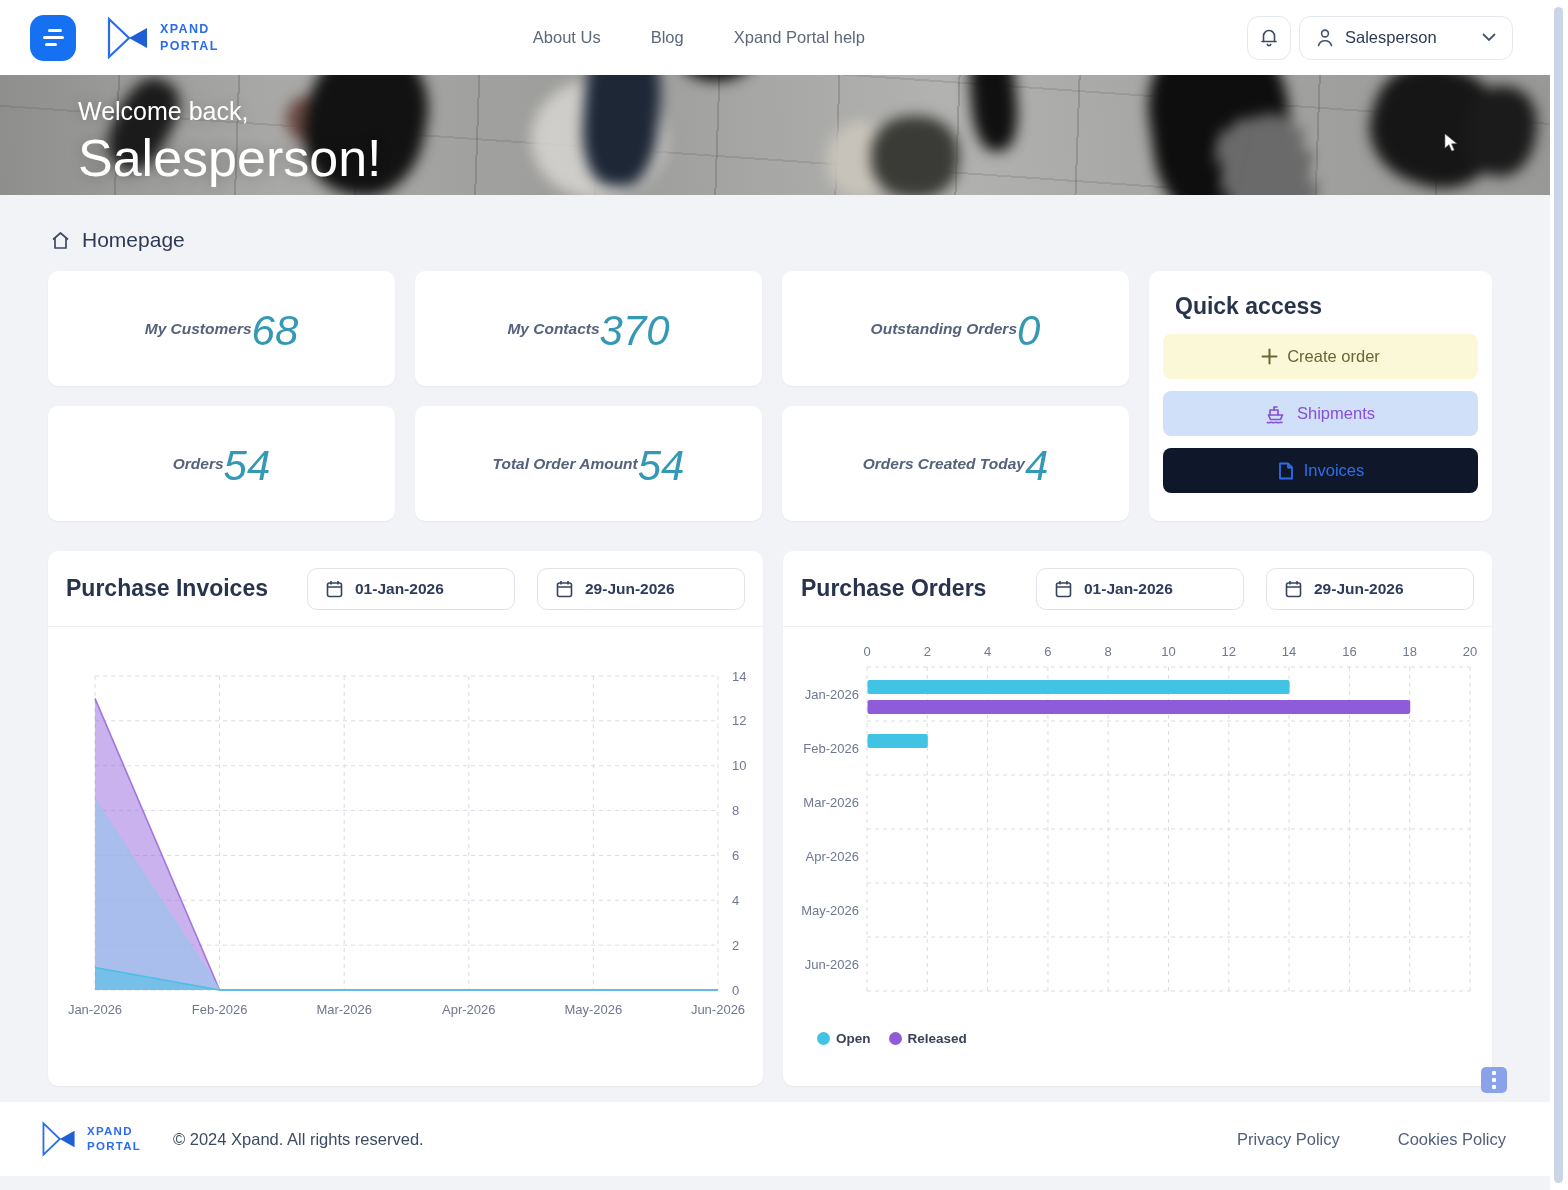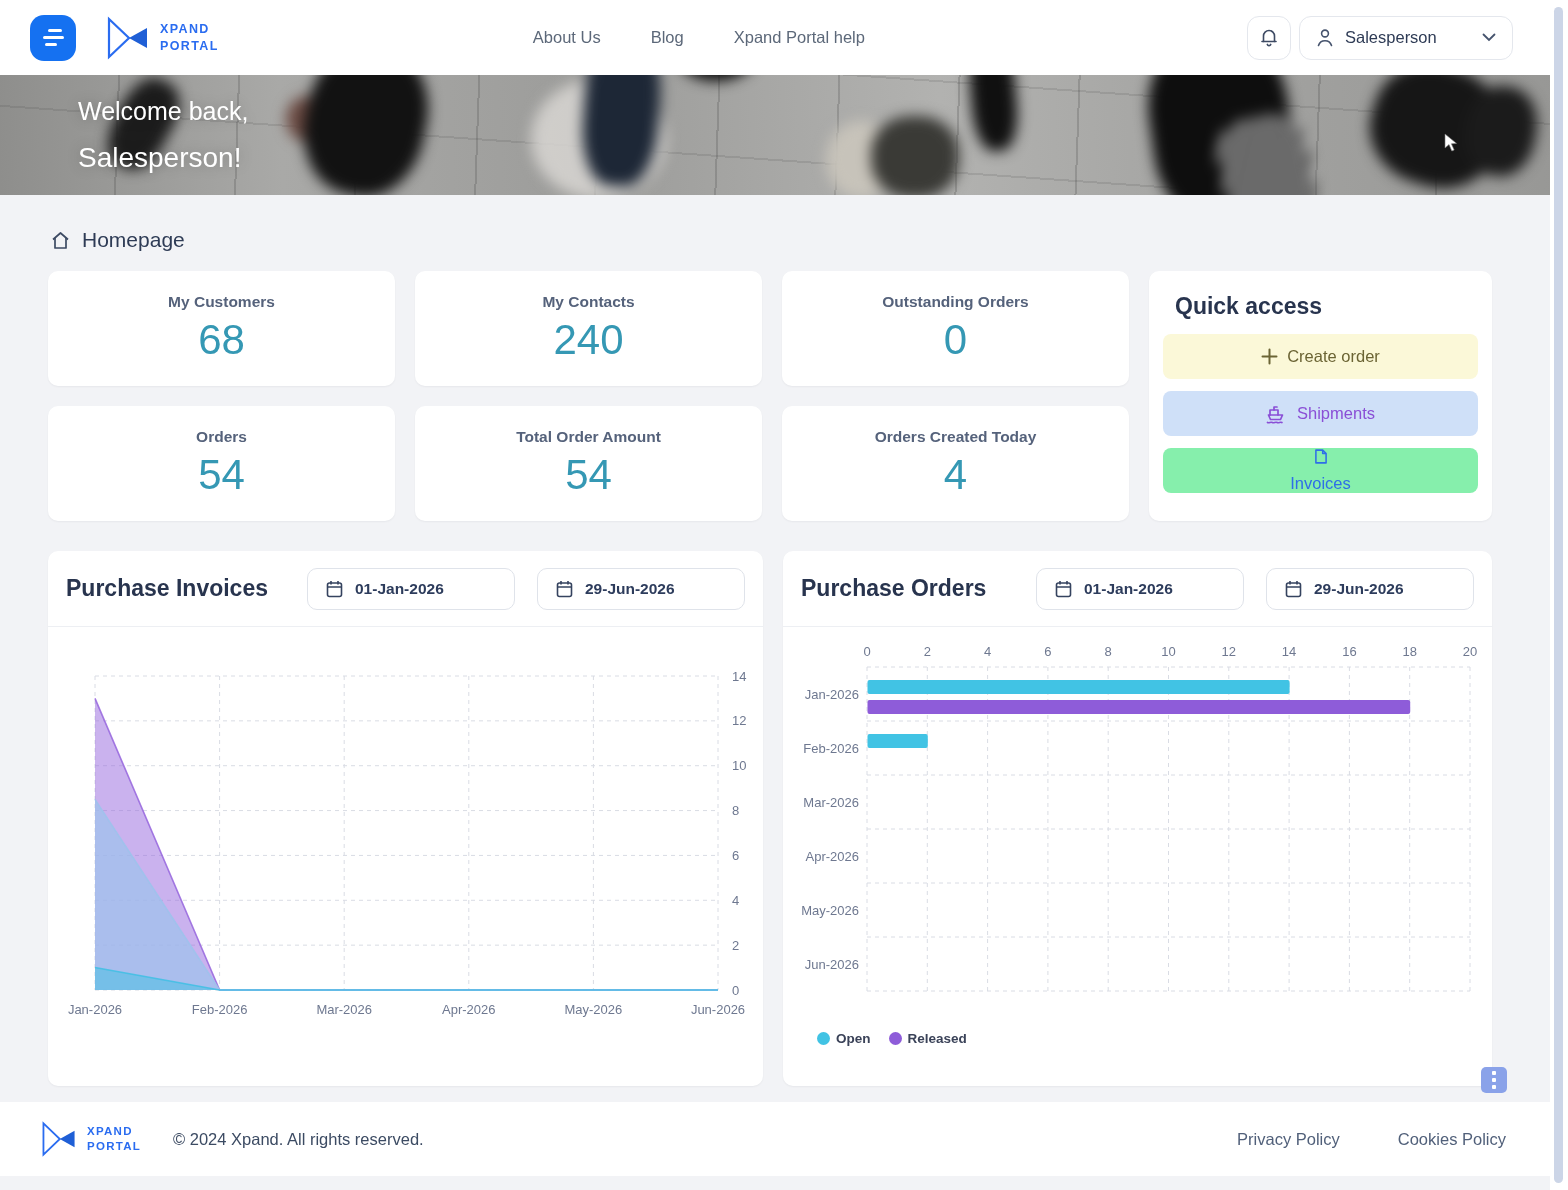--- a/index.html
+++ b/index.html
@@ -29,31 +29,31 @@
   .hero { position:relative; height:120px; overflow:hidden; }
   .hero-bg { position:absolute; inset:0;
     background:
       repeating-linear-gradient(92deg, rgba(70,70,70,0) 0 118px, rgba(60,60,60,.22) 118px 120px),
       repeating-linear-gradient(4deg, rgba(70,70,70,0) 0 88px, rgba(60,60,60,.14) 88px 90px),
       linear-gradient(88deg,#8e8e8c 0%,#a9a9a7 18%,#9c9c9a 38%,#b2b2b0 60%,#a3a3a1 78%,#979795 100%); }
   .hero-figs { position:absolute; inset:-14px; filter:blur(7px); }
   .fig { position:absolute; }
   .hero-text { position:absolute; left:78px; top:22px; color:#fff; text-shadow:0 0 14px rgba(0,0,0,.25); }
   .hero-greeting { font-size:25px; font-weight:500; }
-  .hero-name { font-size:28px; font-weight:500; margin-top:16px; }
+  .hero-name { font-size:52px; font-weight:500; margin-top:2px; }
   .cursor-arrow { position:absolute; left:1444px; top:58px; }
 
   
   .main { padding:0 76px 16px 48px; background:#f2f3f6; }
   .breadcrumb { display:flex; align-items:center; gap:11px; padding:33px 0 19px 2px; cursor:pointer; }
   .breadcrumb-label { font-size:21px; font-weight:500; color:#2e3b55; }
 
   .stats-grid { display:grid; grid-template-columns:347px 347px 347px 1fr; grid-auto-rows:115px; gap:20px; }
   .stat-card { background:#fff; border-radius:10px; box-shadow:0 1px 2px rgba(16,24,40,.05);
-    display:flex; flex-direction:column; align-items:center; justify-content:center; }
+    display:flex; flex-direction:row; align-items:center; justify-content:center;font-style:italic; }
   .stat-label { font-size:15.5px; font-weight:600; color:#55627b; }
   .stat-value { font-size:42px; font-weight:500; color:#3598b4; margin-top:5px; }
 
   .qa-card { grid-column:4; grid-row:1 / span 2; background:#fff; border-radius:10px;
     box-shadow:0 1px 2px rgba(16,24,40,.05); padding:22px 14px 14px; }
   .qa-title { font-size:23px; font-weight:600; color:#28344e; margin:0 12px 14px; }
   .qa-btn { width:100%; height:45px; border:none; border-radius:8px; margin-top:12px;
     display:flex; align-items:center; justify-content:center; gap:9px;
     font-family:"Liberation Sans",sans-serif; font-size:16.5px; font-weight:500; cursor:pointer; }
 
@@ -175,21 +175,21 @@
     <span class="breadcrumb-label">Homepage</span>
   </div>
 
   <div class="stats-grid">
     <div class="stat-card">
       <div class="stat-label">My Customers</div>
       <div class="stat-value">68</div>
     </div>
     <div class="stat-card">
       <div class="stat-label">My Contacts</div>
-      <div class="stat-value">240</div>
+      <div class="stat-value">370</div>
     </div>
     <div class="stat-card">
       <div class="stat-label">Outstanding Orders</div>
       <div class="stat-value">0</div>
     </div>
 
     <div class="qa-card">
       <div class="qa-title">Quick access</div>
       <button class="qa-btn" style="background: rgb(251, 248, 216); color: rgb(107, 100, 52); text-align: right;">
         <svg width="17" height="17" viewBox="0 0 17 17" stroke="currentColor" stroke-width="2" stroke-linecap="round">
@@ -199,21 +199,21 @@
       </button>
       <button class="qa-btn" style="background: rgb(207, 224, 248); color: rgb(138, 79, 214);">
         <svg width="22" height="20" viewBox="0 0 22 20" fill="none" stroke="currentColor" stroke-width="1.7" stroke-linecap="round" stroke-linejoin="round">
           <path d="M4 11 L4 6 H12 L12 11"></path>
           <path d="M8 6 V3 H11"></path>
           <path d="M2.5 11 H16.5 L14.5 15.5 H4.5 Z"></path>
           <path d="M1.5 18.5 c1.6 1 3.2-1 4.8 0 c1.6 1 3.2-1 4.8 0 c1.6 1 3.2-1 4.8 0"></path>
         </svg>
         <span>Shipments</span>
       </button>
-      <button class="qa-btn" style="background: #86efac; color: rgb(46, 110, 232); flex-direction: column;">
+      <button class="qa-btn" style="background: #0f172a; color: rgb(46, 110, 232);">
         <svg width="18" height="20" viewBox="0 0 18 20" fill="none" stroke="currentColor" stroke-width="1.8" stroke-linejoin="round">
           <path d="M3 2.5 H11 L15 6.5 V17.5 H3 Z"></path>
           <path d="M11 2.5 V6.5 H15"></path>
         </svg>
         <span>Invoices</span>
       </button>
     </div>
 
     <div class="stat-card">
       <div class="stat-label">Orders</div>

